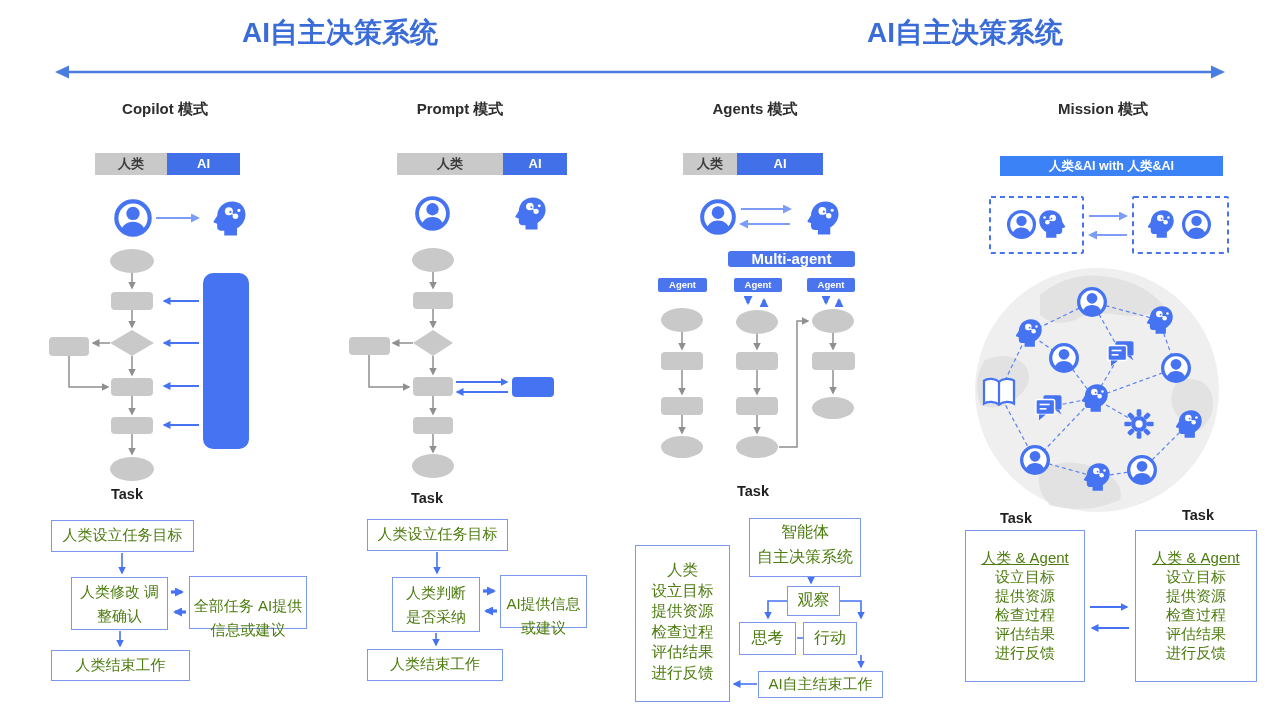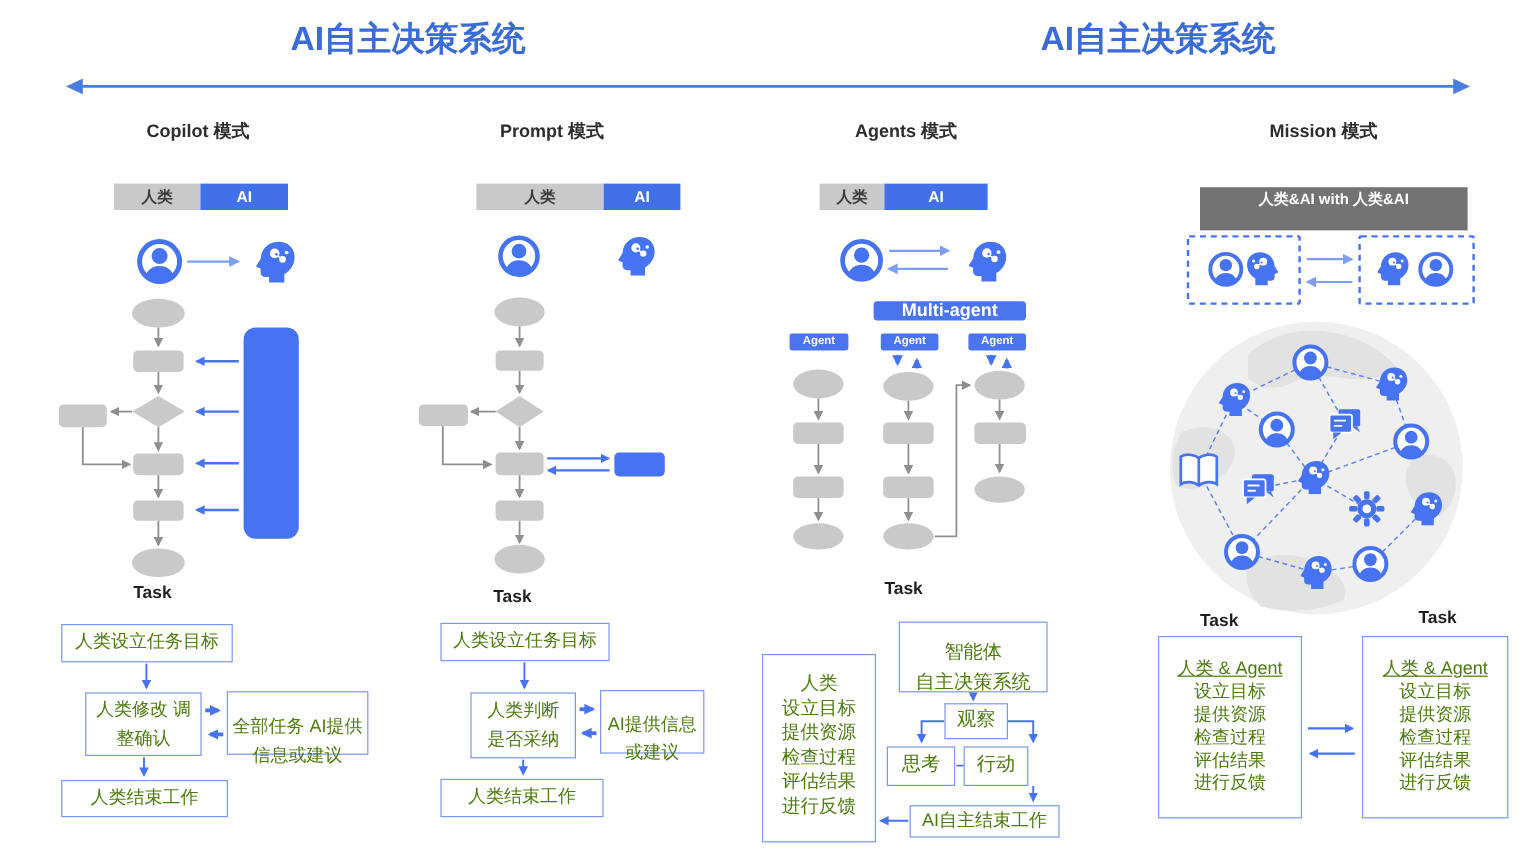--- a/index.html
+++ b/index.html
@@ -6,21 +6,21 @@
   .canvas{position:relative;width:1280px;height:717px;background:#fff;overflow:hidden;
           font-family:"Liberation Sans","DejaVu Sans",sans-serif;}
   .layer{position:absolute;left:0;top:0;width:1280px;height:717px;}
   .hdr{position:absolute;top:14px;width:324px;text-align:center;font-size:28px;font-weight:700;color:#3a6cd8;}
   .hdr.left{left:178px;} .hdr.right{left:803px;}
   .coltitle{position:absolute;top:100px;width:200px;text-align:center;font-size:15px;font-weight:600;color:#2d2d2d;}
   .bar{position:absolute;top:153px;height:22px;display:flex;font-size:13px;line-height:22px;text-align:center;}
   .bar .seg{display:block;height:22px;font-weight:600;}
   .bar .human{background:#c9c9c9;color:#3b3b3b;}
   .bar .ai{background:#4170e8;color:#fff;}
-  .missionbar{position:absolute;left:1000px;top:156px;width:223px;height:36px;background:#737373;color:#fff;
+  .missionbar{position:absolute;left:1000px;top:156px;width:223px;height:20px;background:#3b82f6;color:#fff;
               font-size:12.5px;font-weight:700;line-height:20px;text-align:center;}
   .framework{position:absolute;left:728px;top:251px;width:127px;height:16px;background:#4b74ef;color:#fff;
              font-size:15px;font-weight:700;line-height:16px;text-align:center;border-radius:3px;}
   .agentlbl{position:absolute;top:278px;height:14px;background:#4b74ef;color:#fff;font-size:9.5px;font-weight:700;
             line-height:14px;text-align:center;border-radius:2px;}
   .tasklbl{position:absolute;width:60px;text-align:center;font-size:14.5px;font-weight:700;color:#1f1f1f;}
   .flowbox{position:absolute;box-sizing:border-box;border:1.6px solid #7b97ee;background:#fff;color:#4d7c0f;
            text-align:center;font-size:15px;}
   .u{text-decoration:underline;}
 </style>
@@ -360,21 +360,21 @@
   <div class="flowbox" style="left:367px;top:649px;width:136px;height:32px;line-height:28px">人类结束工作</div>
 
   <div class="flowbox" style="left:635px;top:545px;width:95px;height:157px;font-size:15.5px;line-height:20.5px;padding-top:14px">
     <div>人类</div>
     <div>设立目标</div>
     <div>提供资源</div>
     <div>检查过程</div>
     <div>评估结果</div>
     <div>进行反馈</div>
   </div>
-  <div class="flowbox" style="left:749px;top:518px;width:124px;height:59px;font-size:16px;line-height:25px;padding-top:12px">
+  <div class="flowbox" style="left:749px;top:518px;width:112px;height:59px;font-size:16px;line-height:25px;padding-top:0">
     <div>智能体</div>
     <div>自主决策系统</div>
   </div>
   <div class="flowbox" style="left:787px;top:586px;width:53px;height:30px;line-height:26px;font-size:16px">观察</div>
   <div class="flowbox" style="left:739px;top:622px;width:57px;height:33px;line-height:29px;font-size:16px">思考</div>
   <div class="flowbox" style="left:803px;top:622px;width:54px;height:33px;line-height:29px;font-size:16px">行动</div>
   <div class="flowbox" style="left:758px;top:671px;width:125px;height:27px;line-height:23px">AI自主结束工作</div>
 
   <div class="flowbox" style="left:965px;top:530px;width:120px;height:152px;line-height:19px;padding-top:17px">
     <div class="u">人类 &amp; Agent</div>

